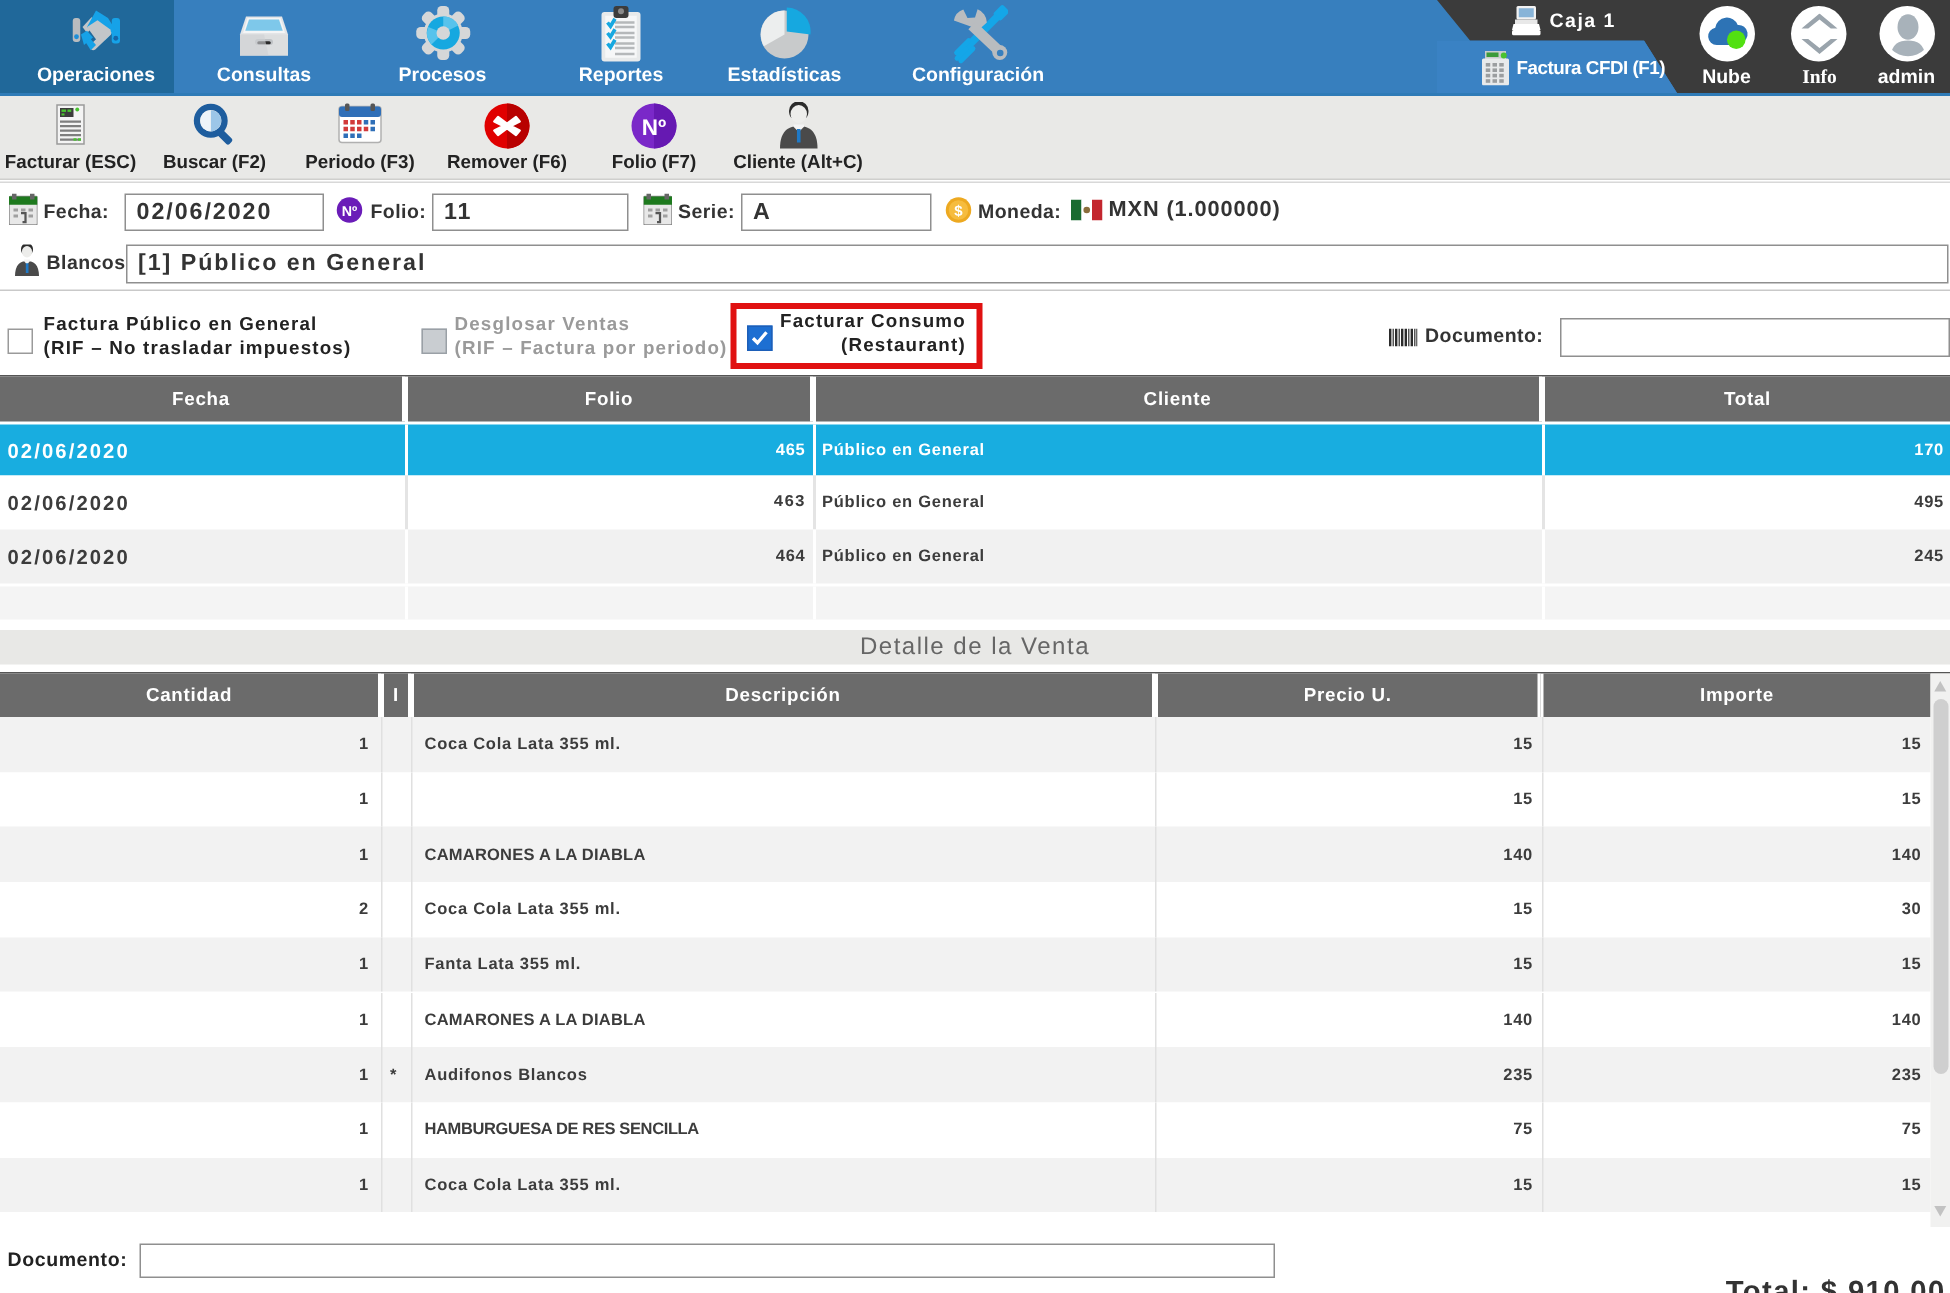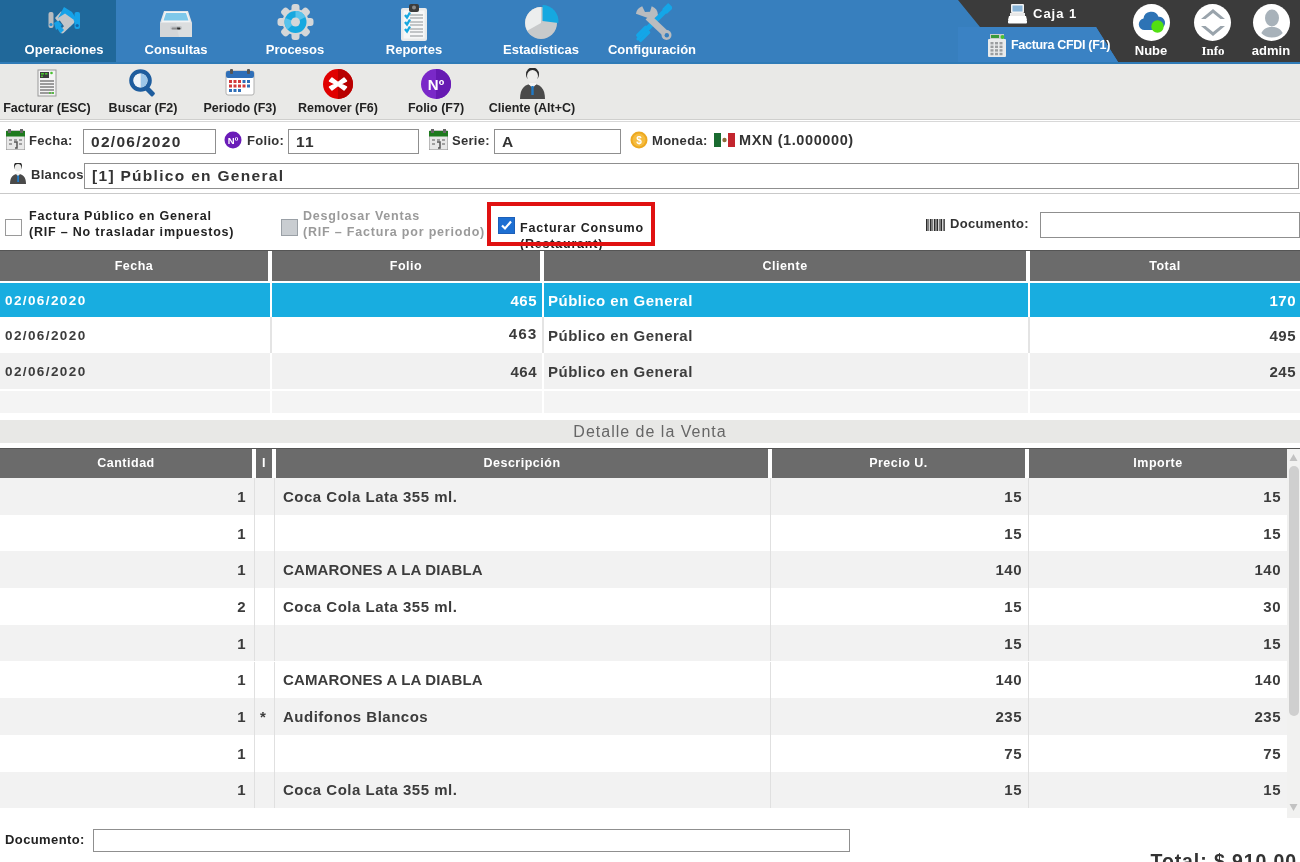--- a/index.html
+++ b/index.html
@@ -44,21 +44,21 @@
     border:1px solid #9a9a9a; }
   .cbtext { position:absolute; font-weight:bold; font-size:12.5px; letter-spacing:0.8px; color:#222;
     line-height:15.5px; }
   #redbox { left:487px; top:202px; width:168px; height:44px;
     border:4px solid #e01111; }
 
   
   .th { position:absolute; background:#6b6b6b; color:#fff; font-weight:bold;
     font-size:12.5px; letter-spacing:0.5px; text-align:center; }
   .row { position:absolute; left:0; width:1300px; }
-  .cell { position:absolute; top:0; bottom:0; font-weight:bold; font-size:15px; letter-spacing:0.5px;
+  .cell { position:absolute; top:0; bottom:0; font-weight:bold; font-size:11px; letter-spacing:0.5px;
     color:#3c3c3c; display:flex; align-items:center; }
   .cr { justify-content:flex-end; }
 </style>
 </head>
 <body>
 <div id="app">
   <div class="abs" id="menubar"></div>
   <div class="abs" id="optab"></div>
   <div class="abs" id="darkpanel"></div>
   <div class="abs" id="bluetab"></div>
@@ -122,21 +122,21 @@
         <line x1="13" y1="33" x2="26" y2="33"></line>
       </g>
       <g stroke="#16a8e0" stroke-width="2.4" fill="none">
         <path d="M8 12 L10 14.5 L13 9.5"></path>
         <path d="M8 19 L10 21.5 L13 16.5"></path>
         <path d="M8 26 L10 28.5 L13 23.5"></path>
       </g>
     </svg>
     <div class="lbl">Reportes</div>
   </div>
-  <div class="mtab" style="left:482px;width:118px;">
+  <div class="mtab" style="left:464px;width:118px;">
     <svg width="38" height="38" viewBox="0 0 38 38">
       <circle cx="19" cy="20" r="16" fill="#c8cacb"></circle>
       <path d="M19 20 L19 4 A16 16 0 0 0 5.2 27.8 Z" fill="#eceeee"></path>
       <path d="M19 18 L19 2 A16 16 0 0 1 34.8 20 Z" fill="#16a8e0" transform="translate(1.5,0)"></path>
     </svg>
     <div class="lbl">Estadísticas</div>
   </div>
   <div class="mtab" style="left:592px;width:120px;">
     <svg width="40" height="40" viewBox="0 0 40 40">
       <rect x="32" y="1" width="7" height="9" rx="1.5" fill="#14a6e8" transform="rotate(45 35.5 5.5)"></rect>
@@ -358,21 +358,21 @@
   <div class="abs" id="seprow"></div>
 
   <div class="cbox" style="left:5px;top:219px;"></div>
   <div class="cbtext" style="left:29px;top:209px;">Factura Público en General<br>(RIF – No trasladar impuestos)</div>
   <div class="cbox" style="left:281px;top:219px;background:#c9cdd1;border-color:#9aa0a6;"></div>
   <div class="cbtext" style="left:303px;top:209px;color:#9a9a9a;">Desglosar Ventas<br>(RIF – Factura por periodo)</div>
   <div class="cbox" style="left:498px;top:217px;background:#1d6fd2;border-color:#1d5fb8;"></div>
   <svg class="abs" style="left:500px;top:219px;" width="13" height="13" viewBox="0 0 13 13">
     <path d="M2 6.5 L5 9.5 L11 2.5" stroke="#fff" stroke-width="2.2" fill="none"></path>
   </svg>
-  <div class="cbtext" style="left:520px;top:221px;">Facturar Consumo<br>(Restaurant)</div>
+  <div class="cbtext" style="left:520px;top:207px;text-align:right;">Facturar Consumo<br>(Restaurant)</div>
   <div class="abs" id="redbox"></div>
   <svg class="abs" style="left:926px;top:219px;" width="19" height="12" viewBox="0 0 19 12">
     <g fill="#2b2b2b">
       <rect x="0" y="0" width="1.6" height="12"></rect>
         <rect x="2.4" y="0" width="0.8" height="12"></rect>
       <rect x="4" y="0" width="1.6" height="12"></rect>
         <rect x="6.4" y="0" width="0.8" height="12"></rect>
       <rect x="8" y="0" width="1.6" height="12"></rect>
         <rect x="10.4" y="0" width="1.6" height="12"></rect>
       <rect x="12.8" y="0" width="0.8" height="12"></rect>
@@ -471,20 +471,21 @@
         <div class="cell cr" style="left:772px;width:250px;">15</div>
         <div class="cell cr" style="left:1029px;width:252px;">30</div>
         <div style="position:absolute;left:254px;top:0;bottom:0;width:1px;background:#e0e0e0;"></div>
         <div style="position:absolute;left:274px;top:0;bottom:0;width:1px;background:#e0e0e0;"></div>
         <div style="position:absolute;left:770px;top:0;bottom:0;width:1px;background:#e0e0e0;"></div>
         <div style="position:absolute;left:1028px;top:0;bottom:0;width:1px;background:#e0e0e0;"></div>
       </div>
   <div class="row" style="top:624.8px;height:36.7px;background:#f2f2f2;width:1287px;">
         <div class="cell cr" style="left:0;width:246px;">1</div>
         <div class="cell" style="left:260px;width:14px;"></div>
+        <div class="cell" style="left:283px;width:480px;">Fanta Lata 355 ml.</div>
         <div class="cell cr" style="left:772px;width:250px;">15</div>
         <div class="cell cr" style="left:1029px;width:252px;">15</div>
         <div style="position:absolute;left:254px;top:0;bottom:0;width:1px;background:#e0e0e0;"></div>
         <div style="position:absolute;left:274px;top:0;bottom:0;width:1px;background:#e0e0e0;"></div>
         <div style="position:absolute;left:770px;top:0;bottom:0;width:1px;background:#e0e0e0;"></div>
         <div style="position:absolute;left:1028px;top:0;bottom:0;width:1px;background:#e0e0e0;"></div>
       </div>
   <div class="row" style="top:661.5px;height:36.7px;background:#ffffff;width:1287px;">
         <div class="cell cr" style="left:0;width:246px;">1</div>
         <div class="cell" style="left:260px;width:14px;"></div>
@@ -503,20 +504,21 @@
         <div class="cell cr" style="left:772px;width:250px;">235</div>
         <div class="cell cr" style="left:1029px;width:252px;">235</div>
         <div style="position:absolute;left:254px;top:0;bottom:0;width:1px;background:#e0e0e0;"></div>
         <div style="position:absolute;left:274px;top:0;bottom:0;width:1px;background:#e0e0e0;"></div>
         <div style="position:absolute;left:770px;top:0;bottom:0;width:1px;background:#e0e0e0;"></div>
         <div style="position:absolute;left:1028px;top:0;bottom:0;width:1px;background:#e0e0e0;"></div>
       </div>
   <div class="row" style="top:734.9px;height:36.7px;background:#ffffff;width:1287px;">
         <div class="cell cr" style="left:0;width:246px;">1</div>
         <div class="cell" style="left:260px;width:14px;"></div>
+        <div class="cell" style="left:283px;width:480px;letter-spacing:-0.25px;">HAMBURGUESA DE RES SENCILLA</div>
         <div class="cell cr" style="left:772px;width:250px;">75</div>
         <div class="cell cr" style="left:1029px;width:252px;">75</div>
         <div style="position:absolute;left:254px;top:0;bottom:0;width:1px;background:#e0e0e0;"></div>
         <div style="position:absolute;left:274px;top:0;bottom:0;width:1px;background:#e0e0e0;"></div>
         <div style="position:absolute;left:770px;top:0;bottom:0;width:1px;background:#e0e0e0;"></div>
         <div style="position:absolute;left:1028px;top:0;bottom:0;width:1px;background:#e0e0e0;"></div>
       </div>
   <div class="row" style="top:771.6px;height:36.7px;background:#f2f2f2;width:1287px;">
         <div class="cell cr" style="left:0;width:246px;">1</div>
         <div class="cell" style="left:260px;width:14px;"></div>

